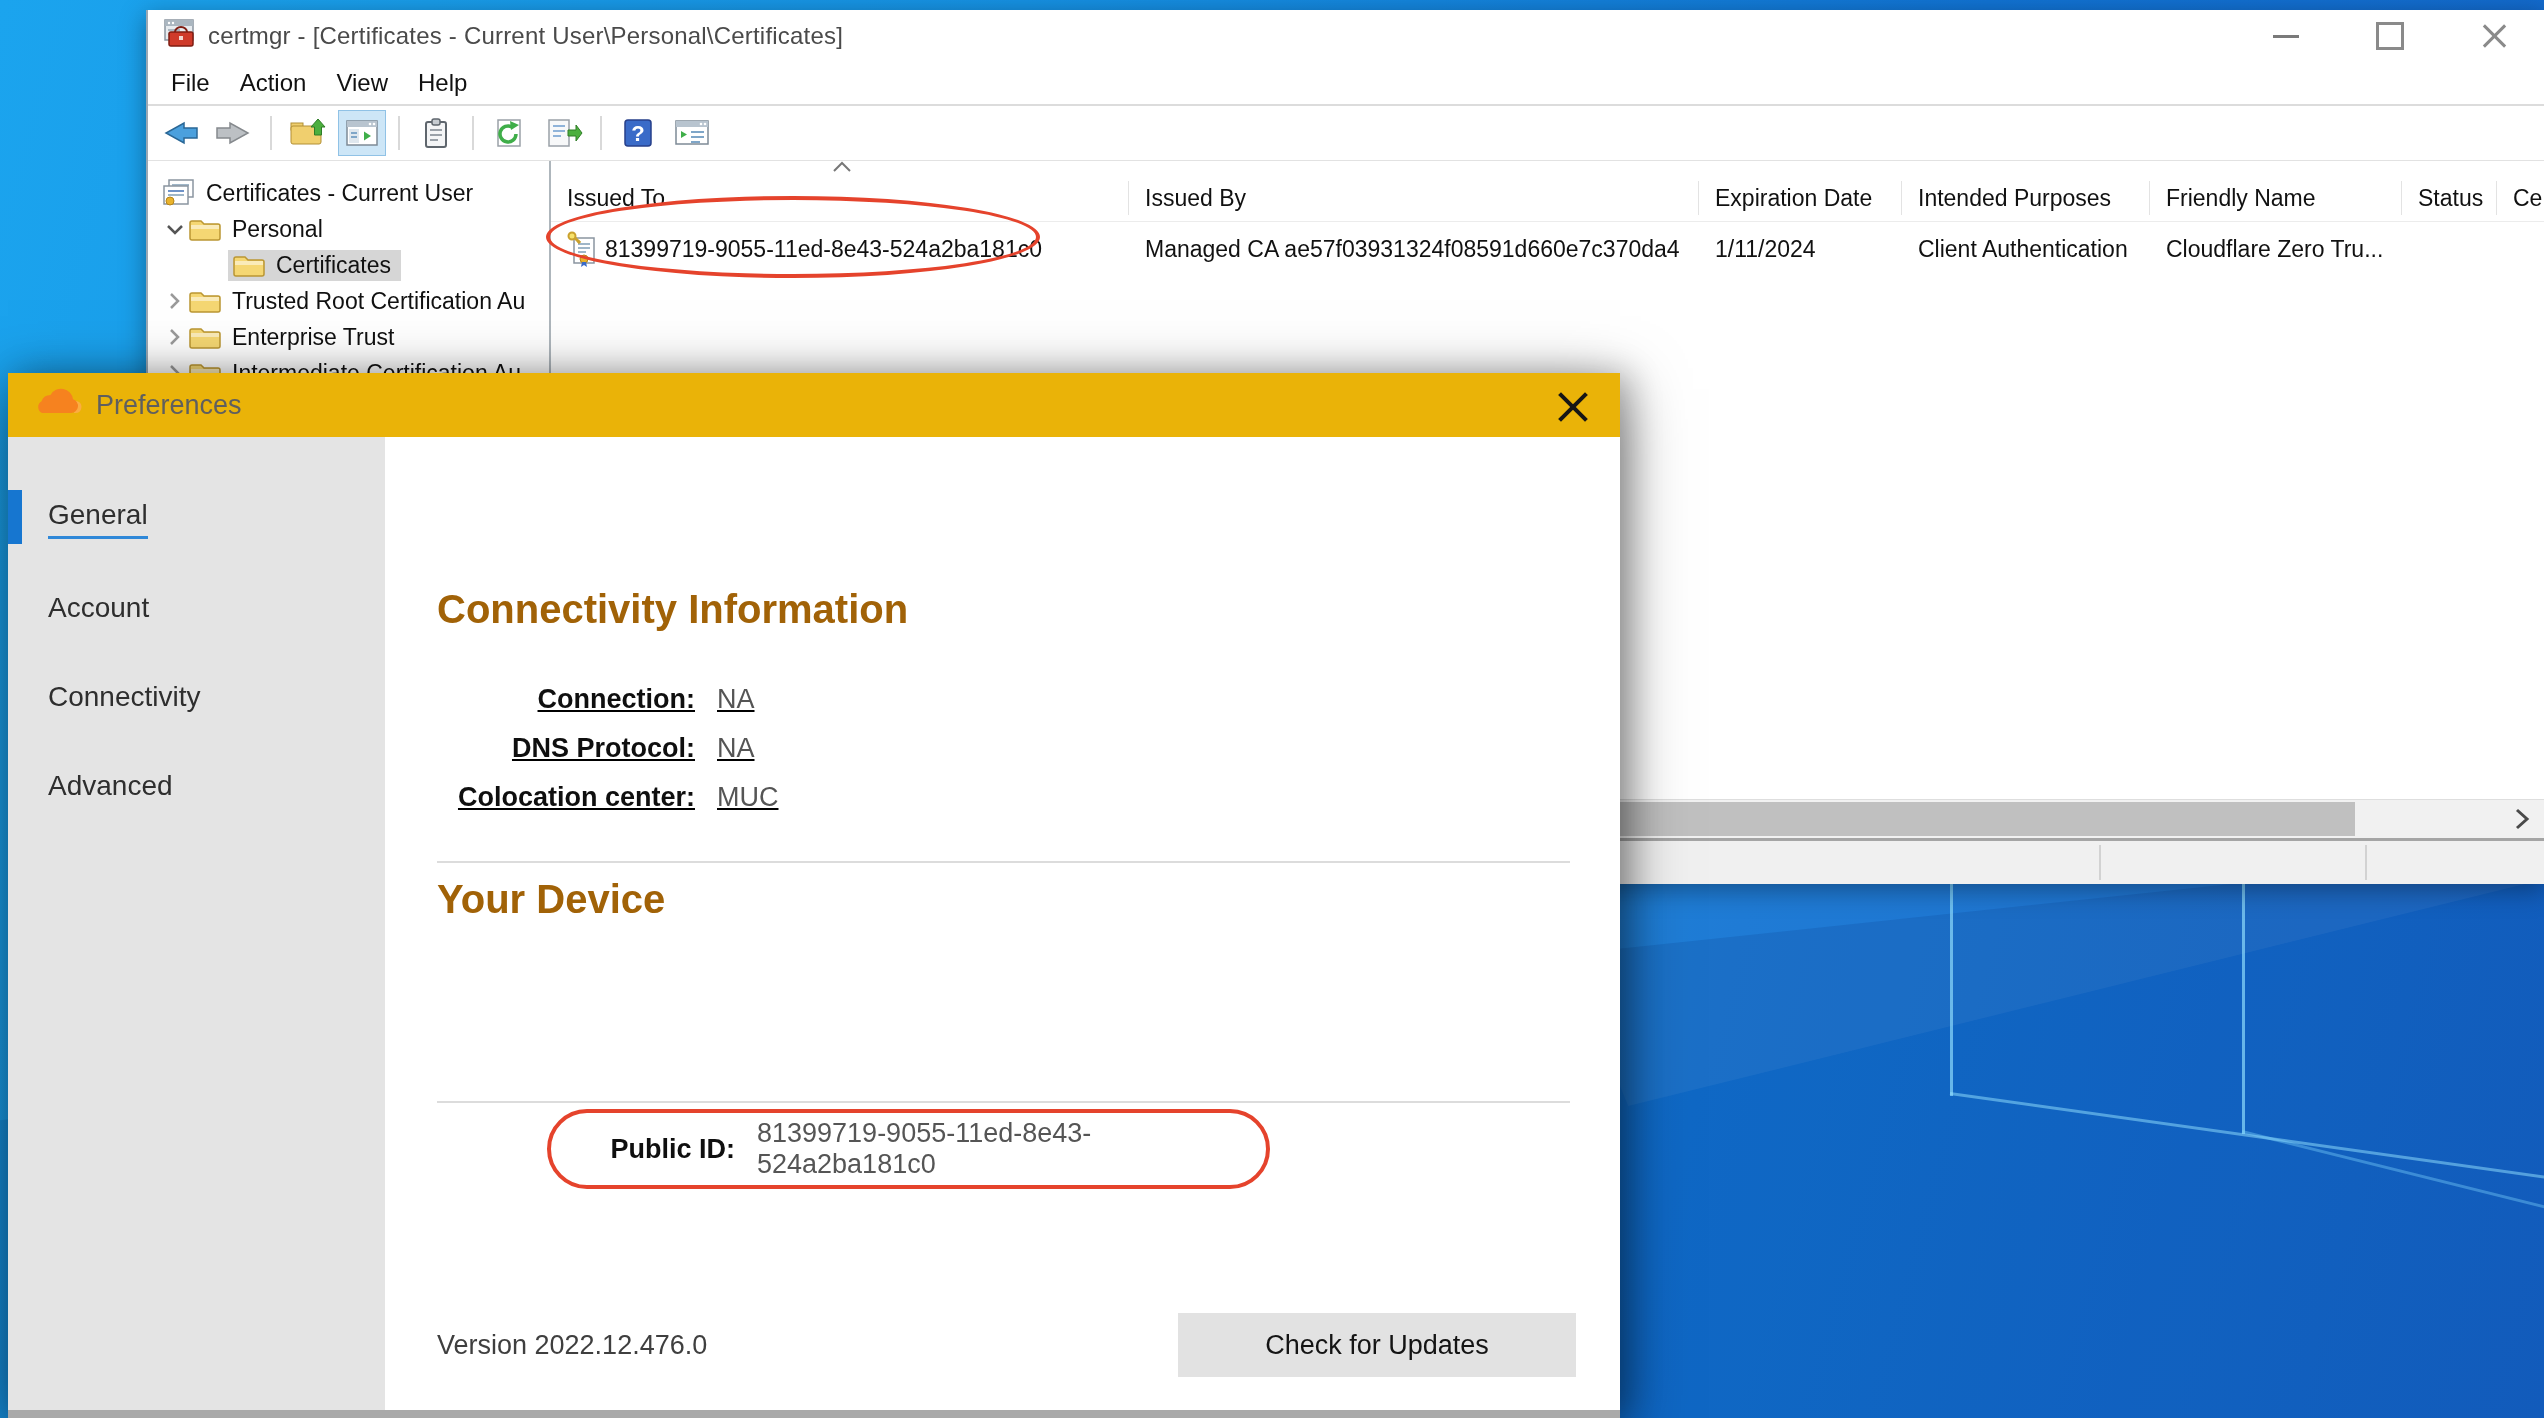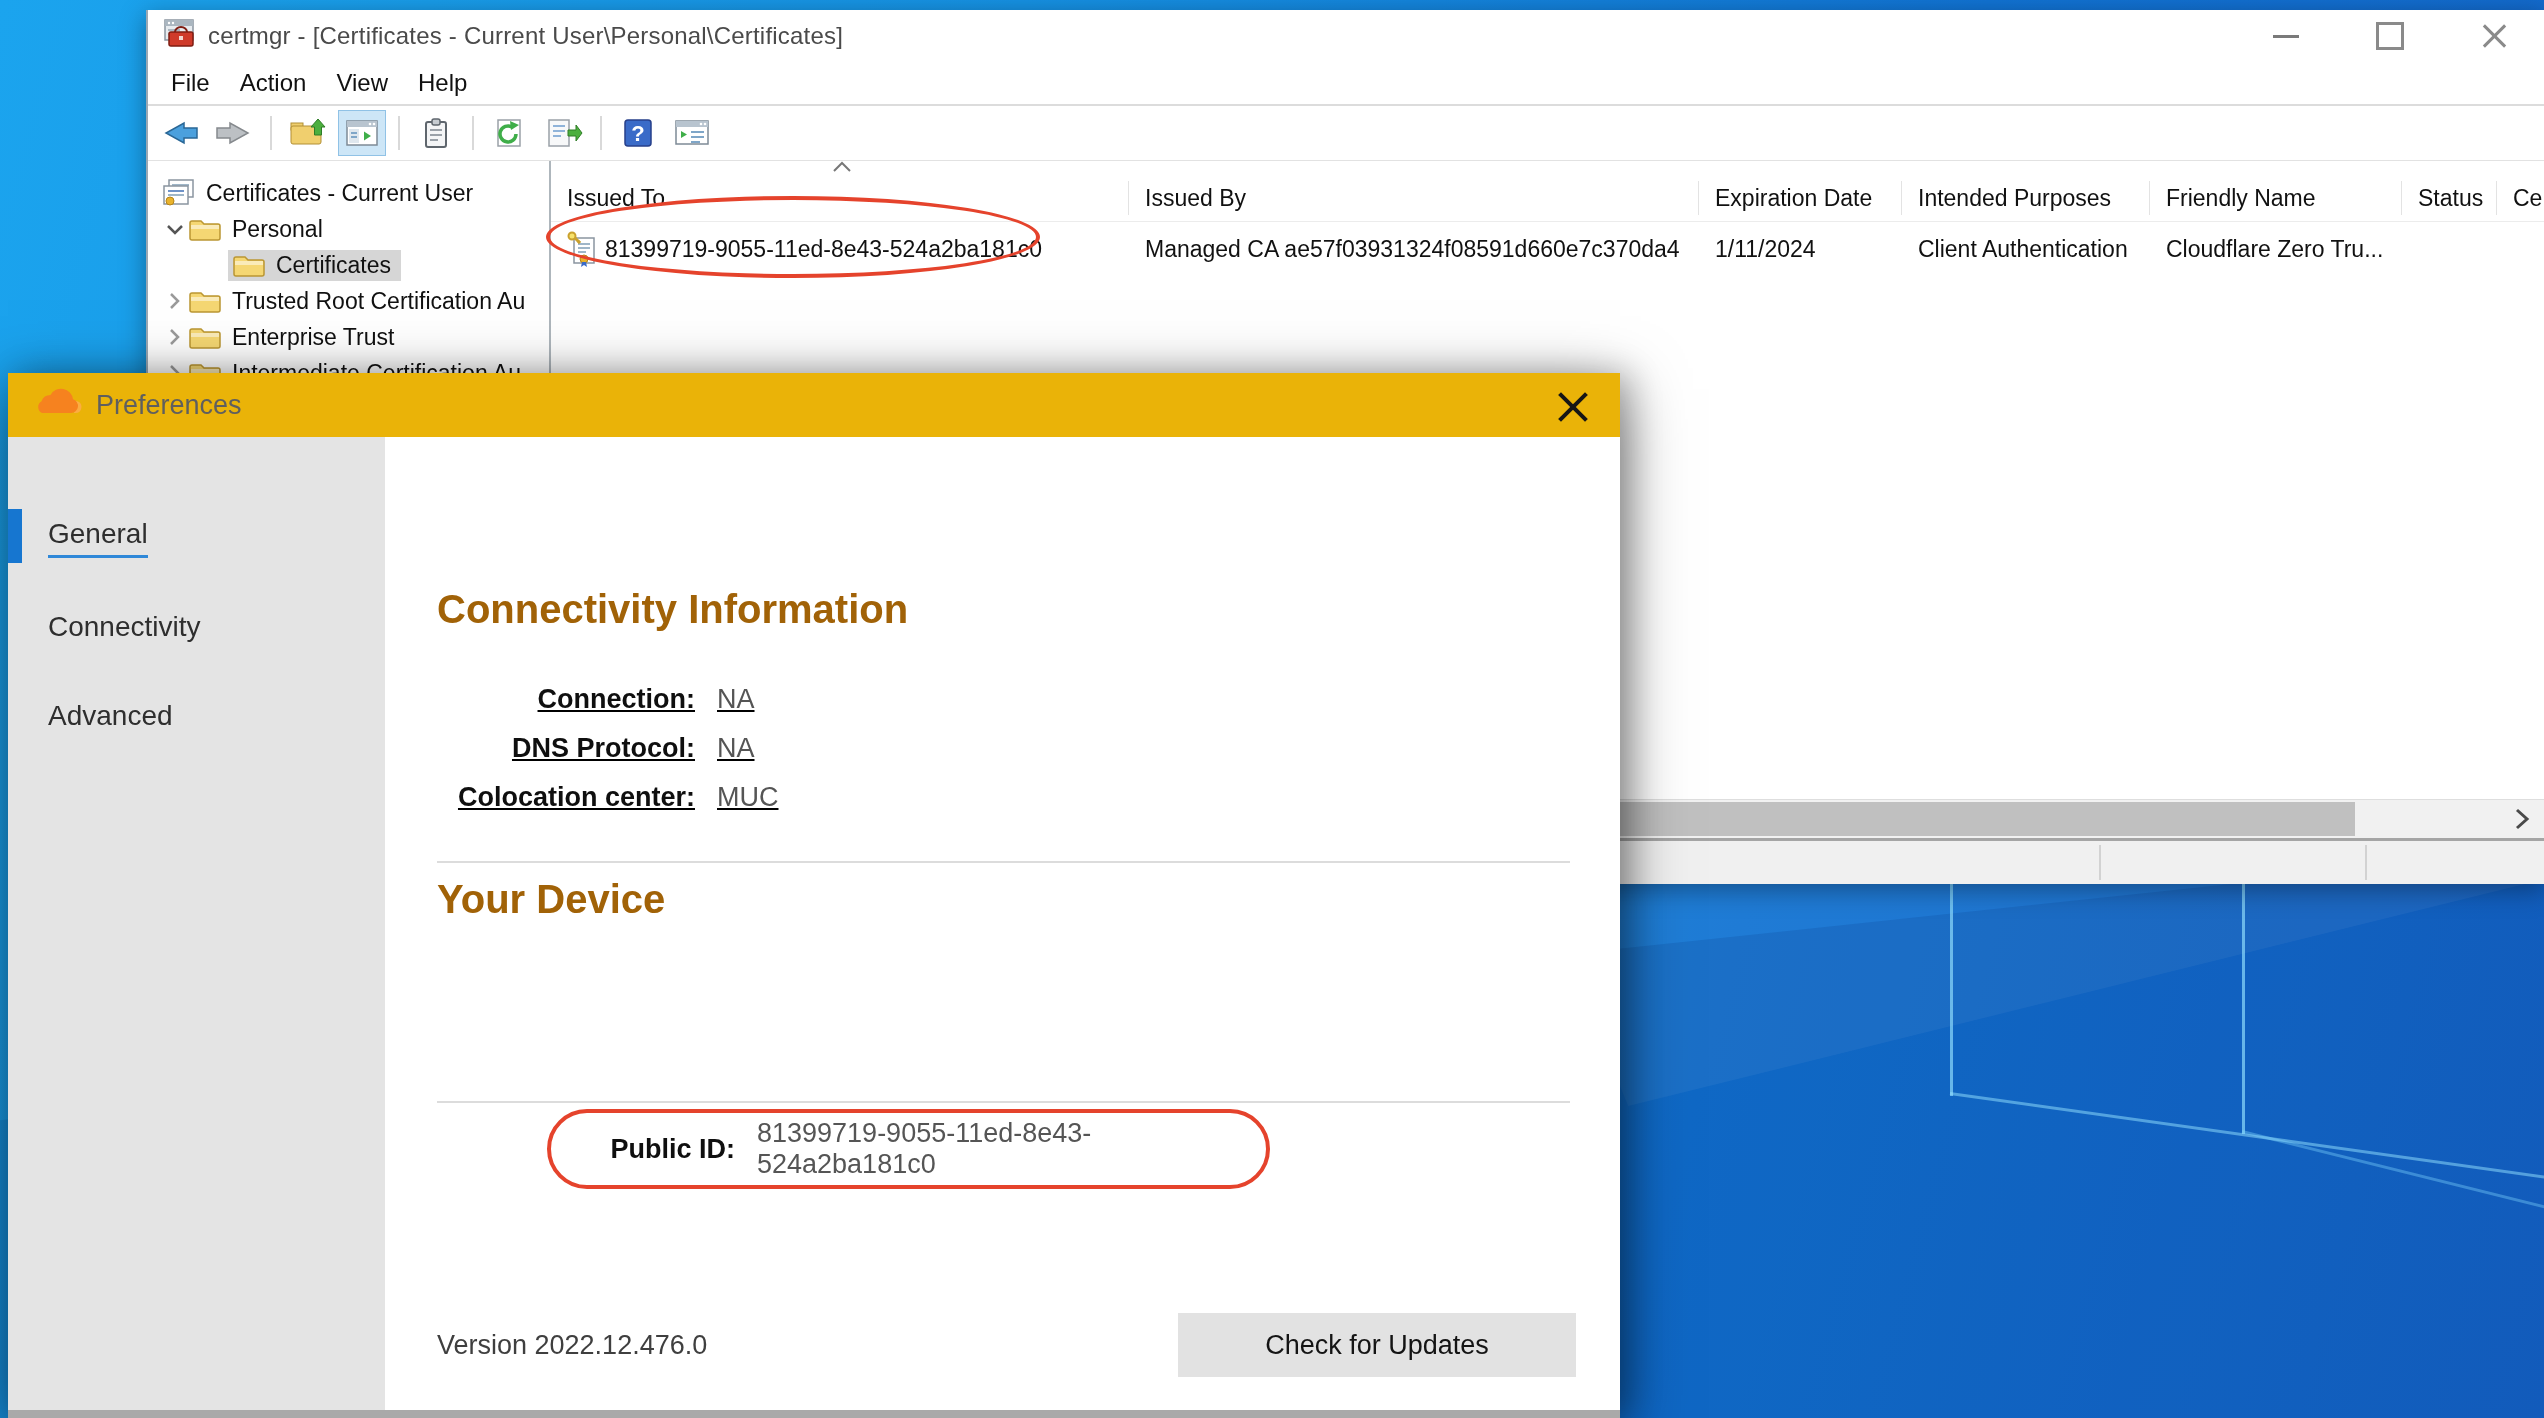--- a/index.html
+++ b/index.html
@@ -72,21 +72,21 @@
   .prefs{position:absolute;left:8px;top:373px;width:1612px;height:1037px;background:#fff;z-index:10;
     box-shadow:0 16px 60px rgba(0,0,0,.5),10px 0 30px rgba(0,0,0,.22);border-bottom:8px solid #a9a9a9;}
   .phead{position:relative;height:64px;display:flex;align-items:center;background:#eab308;}
   .phead .logo{margin:0 14px 0 22px;}
   .phead .ptitle{font-size:27px;color:#5f5f5f;}
   .pclose{position:absolute;right:28px;top:14px;width:38px;height:38px;}
   .pclose::before,.pclose::after{content:"";position:absolute;left:17px;top:1px;width:4px;height:38px;background:#161616;}
   .pclose::before{transform:rotate(45deg);} .pclose::after{transform:rotate(-45deg);}
 
   .pbody{position:absolute;left:0;top:64px;right:0;bottom:0;display:flex;}
-  .pnav{width:377px;background:#e4e4e4;padding-top:56px;box-sizing:border-box;}
+  .pnav{width:377px;background:#e4e4e4;padding-top:37px;box-sizing:border-box;}
   .navitem{position:relative;height:89px;display:flex;align-items:center;padding-left:40px;font-size:28px;color:#2e2e2e;}
   .navitem.current::before{content:"";position:absolute;left:0;top:16px;width:14px;height:54px;background:#1676d0;}
   .navitem.current .navlabel{border-bottom:3px solid #2f88d8;padding-bottom:5px;}
 
   .pmain{position:relative;flex:1;background:#fff;}
   .sheading{position:absolute;left:429px;font-size:40px;color:#a16207;font-weight:700;}
   .h-conn{top:150px;} .h-dev{top:440px;}
   .rows{position:absolute;left:0;right:0;text-decoration:underline;}
   .r-conn{top:238px;} .r-dev{top:512px;}
   .prow{display:flex;height:49px;align-items:center;}
@@ -374,20 +374,23 @@
       <div class="pclose"></div>
     </div>
 
     <div class="pbody">
 
       <div class="pnav">
         <div class="navitem current">
           <span class="navlabel">General</span>
         </div>
         <div class="navitem">
+          <span class="navlabel">Account</span>
+        </div>
+        <div class="navitem">
           <span class="navlabel">Connectivity</span>
         </div>
         <div class="navitem">
           <span class="navlabel">Advanced</span>
         </div>
       </div>
 
       <div class="pmain">
 
         <div class="sheading h-conn">Connectivity Information</div>

